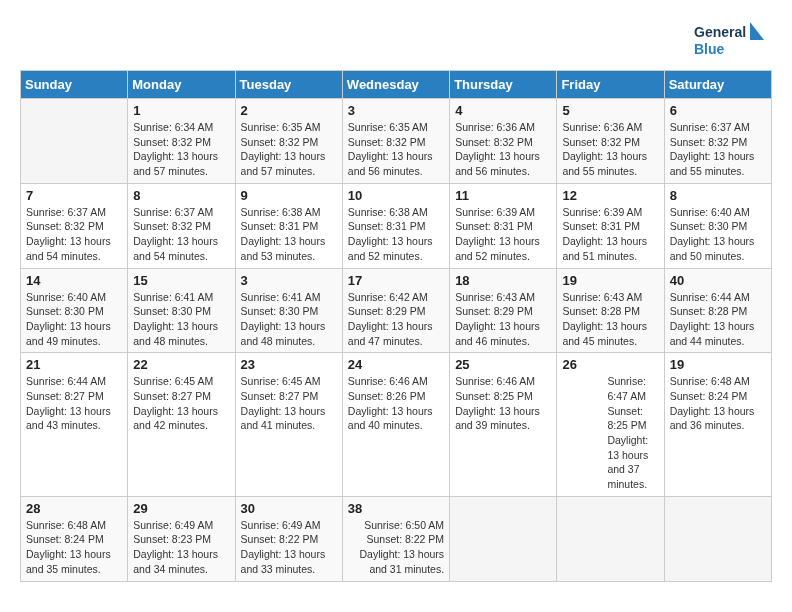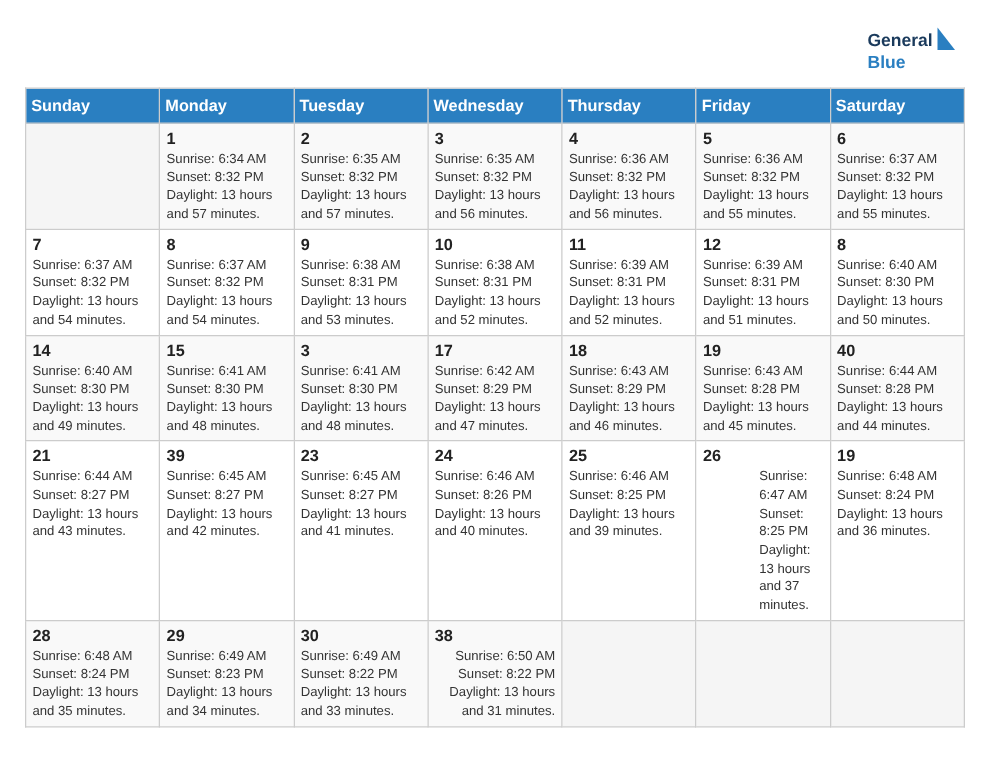--- a/index.html
+++ b/index.html
@@ -252,21 +252,21 @@
       </tr>
       <tr>
         <td>
           <div class="day-number">21</div>
           <div class="day-info" style="white-space: pre-line;">Sunrise: 6:44 AM
 Sunset: 8:27 PM
 Daylight: 13 hours
 and 43 minutes.</div>
         </td>
         <td>
-          <div class="day-number">39</div>
+          <div class="day-number">22</div>
           <div class="day-info" style="white-space: pre-line;">Sunrise: 6:45 AM
 Sunset: 8:27 PM
 Daylight: 13 hours
 and 42 minutes.</div>
         </td>
         <td>
           <div class="day-number">23</div>
           <div class="day-info" style="white-space: pre-line;">Sunrise: 6:45 AM
 Sunset: 8:27 PM
 Daylight: 13 hours

